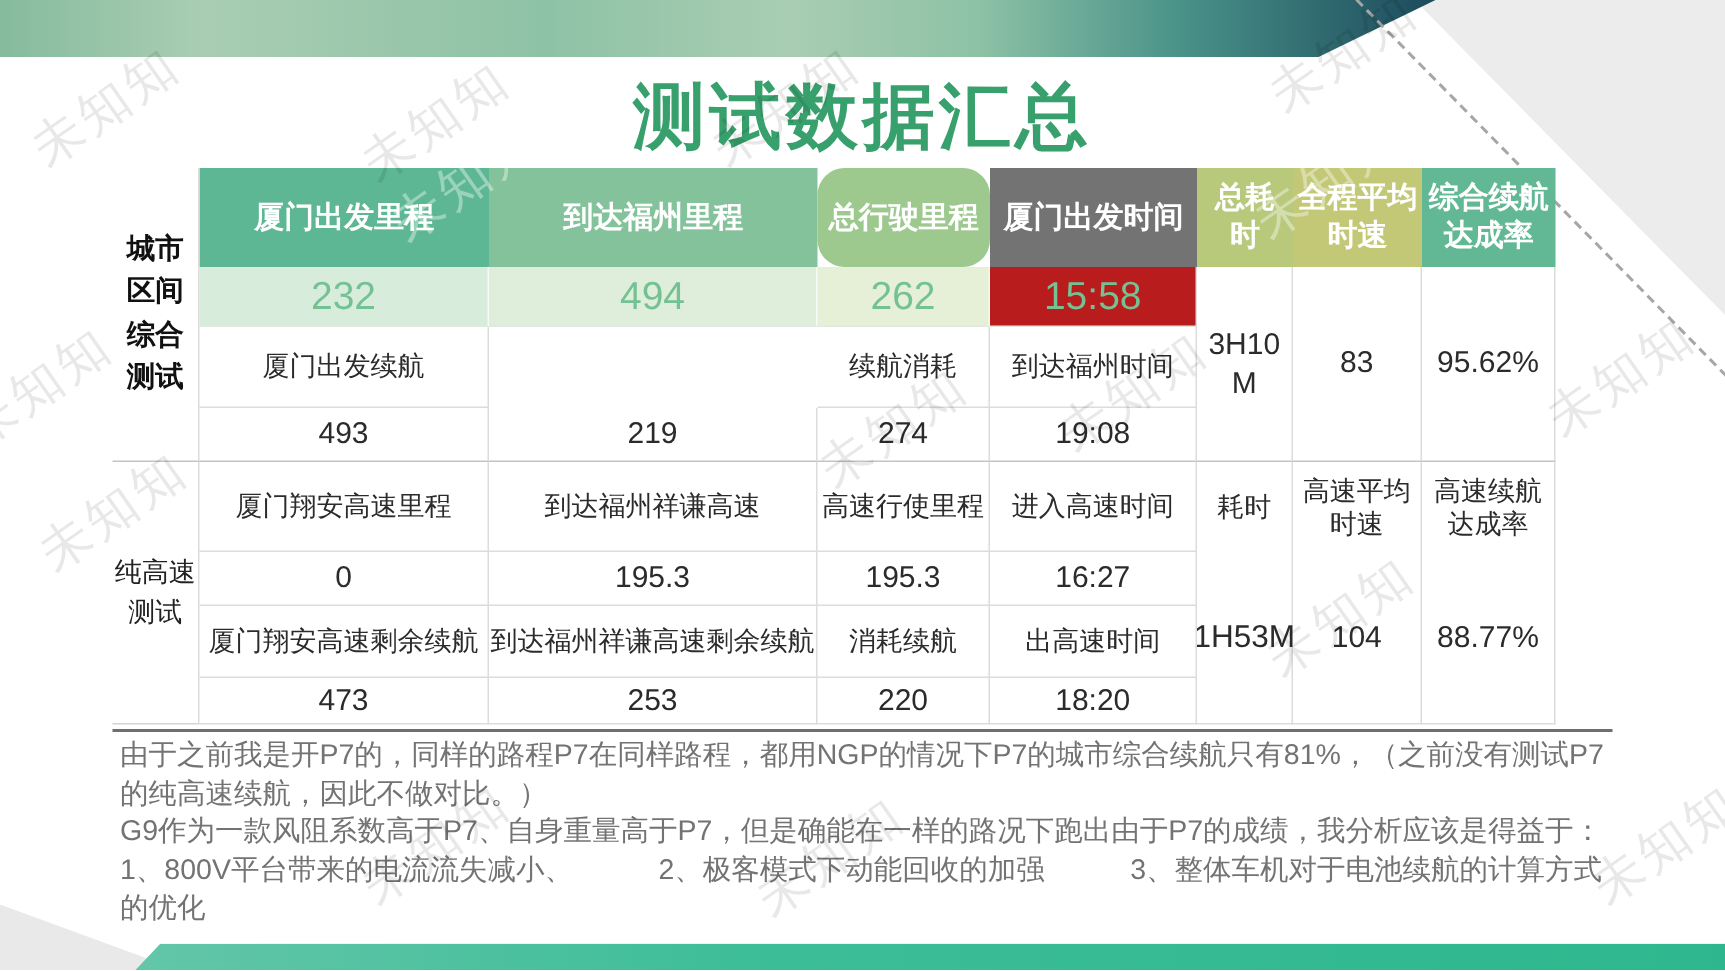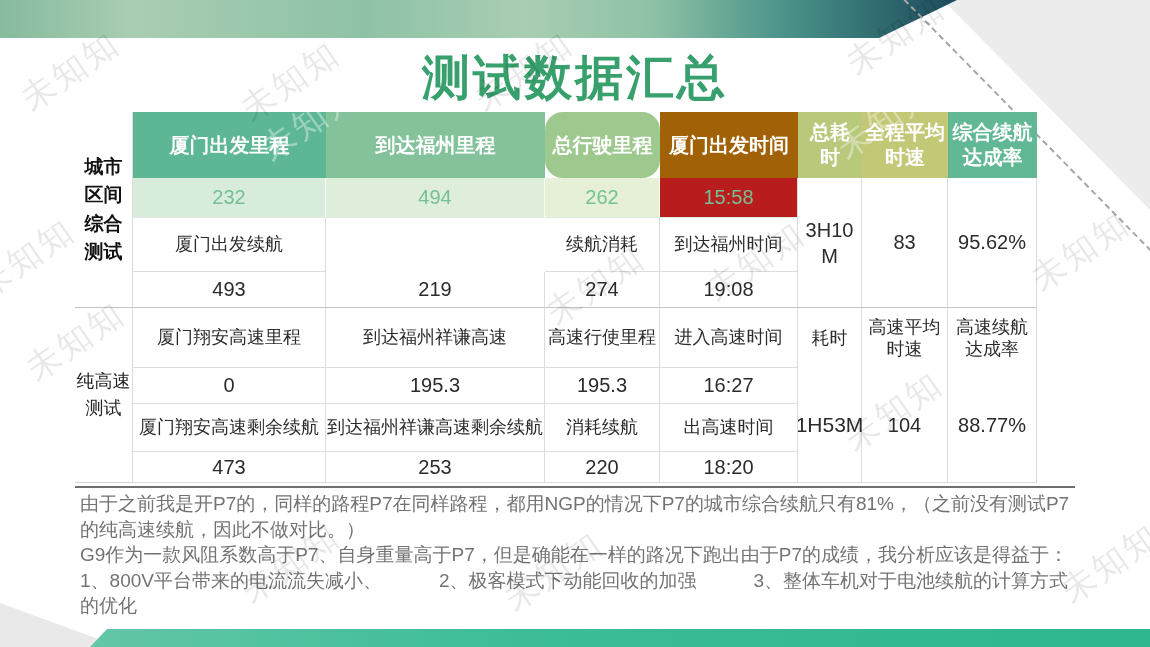--- a/index.html
+++ b/index.html
@@ -22,21 +22,21 @@
            font-size:48px; font-weight:700; letter-spacing:3px; }
 
   
   .table { position:absolute; left:75px; top:112px; width:962px; height:265px; z-index:2;
            display:grid;
            grid-template-columns:58px 193px 219px 115px 138px 64px 86px 89px;
            grid-template-rows:66px 40px 54px 36px 60px 36px 48px 31px; }
   .cell { display:flex; align-items:center; justify-content:center; text-align:center;
           color:#2b2b2b; line-height:1.25; }
   .hc   { color:#ffffff; font-weight:700; font-size:20px; padding:0 3px; }
-  .tint { font-size:20px; border-right:1px solid rgba(255,255,255,.75); border-bottom:1px solid #dfe9df; }
+  .tint { font-size:26px; border-right:1px solid rgba(255,255,255,.75); border-bottom:1px solid #dfe9df; }
   .tint.last { border-right:1px solid #dcdcdc; }
   .bd   { border-right:1px solid #dcdcdc; border-bottom:1px solid #dcdcdc; }
   .val  { font-size:20px; }
   .lbl  { font-size:18px; white-space:nowrap; padding:0 1px; }
   .sub  { font-size:18px; padding:0 2px; }
   .nbb  { border-bottom:none !important; }
   .divb { border-bottom-color:#c4c4c4 !important; }
   .sum  { font-size:20px; }
   .sum.wrapv { word-break:break-all; line-height:1.3; }
   .sum.tight { font-size:21px; white-space:nowrap; }
@@ -66,21 +66,21 @@
   <div class="corner-gray"></div>
   <div class="dash-line"></div>
 
   <h1 class="title" style="color: rgb(56, 160, 108);">测试数据汇总</h1>
 
   <div class="table">
 
     <div class="cell hc" style="grid-area: 1 / 2; background: rgb(93, 183, 149);">厦门出发里程</div>
     <div class="cell hc" style="grid-area: 1 / 3; background: rgb(132, 194, 155);">到达福州里程</div>
     <div class="cell hc" style="grid-area: 1 / 4; background: rgb(157, 201, 142); border-radius: 18px;">总行驶里程</div>
-    <div class="cell hc" style="grid-area: 1 / 5; background: #a16207;">厦门出发时间</div>
+    <div class="cell hc" style="grid-area: 1 / 5; background: #737373;">厦门出发时间</div>
     <div class="cell hc" style="grid-area: 1 / 6; background: rgb(185, 201, 124);">总耗时</div>
     <div class="cell hc" style="grid-area: 1 / 7; background: rgb(195, 200, 119);">全程平均时速</div>
     <div class="cell hc" style="grid-area: 1 / 8; background: rgb(98, 184, 148);">综合续航达成率</div>
 
     <div class="cell rowlabel city" style="grid-row:1/span 4;grid-column:1">
       <span class="stack">城市区间综合测试</span>
     </div>
     <div class="cell rowlabel hw" style="grid-row:5/span 4;grid-column:1">
       <span class="stack">纯高速测试</span>
     </div>

